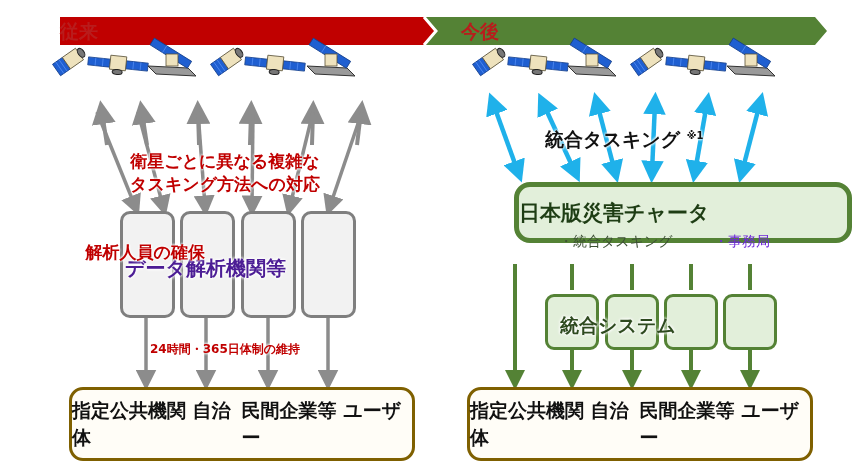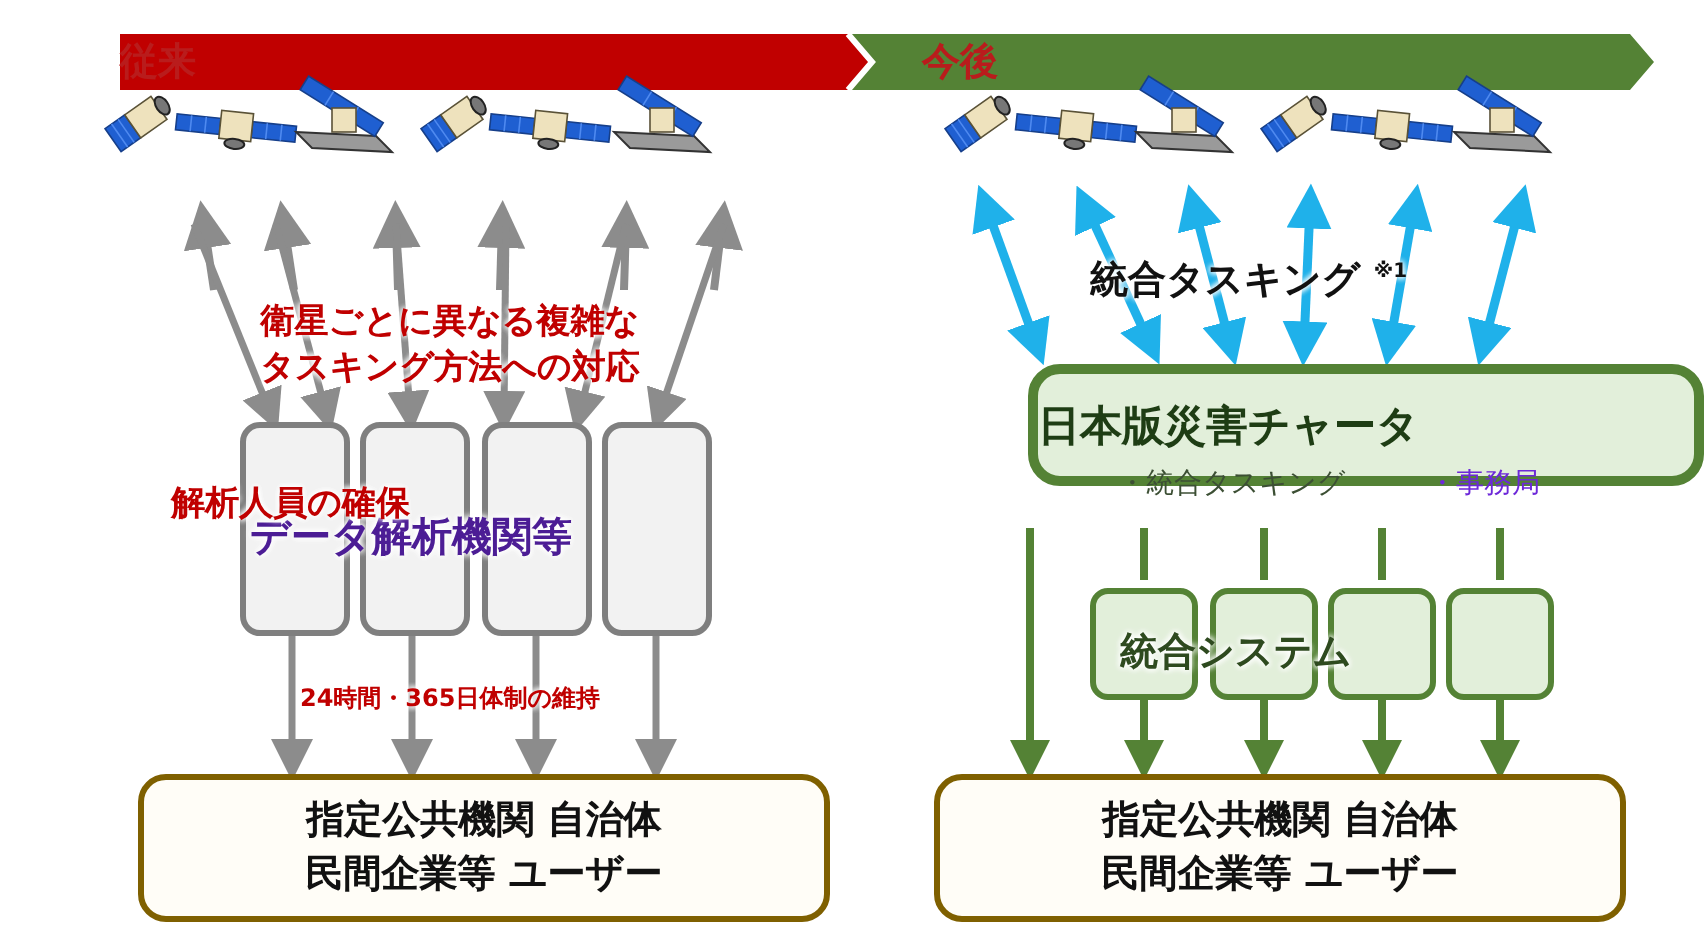--- a/index.html
+++ b/index.html
@@ -6,21 +6,21 @@
   body { width:854px; height:473px; position:relative; overflow:hidden; font-family:"DejaVu Sans", sans-serif; }
   .abs { position:absolute; }
   svg.layer { position:absolute; left:0; top:0; }
   .banner-label { position:absolute; color:#b91c1c; font-weight:bold; font-size:19px; text-align:left; line-height:24px; }
   .red-text { position:absolute; color:#c00000; font-weight:bold; font-size:17px; text-align:center; white-space:nowrap; line-height:22px;
               text-shadow: 0 0 3px #fff, 0 0 3px #fff, 0 0 3px #fff; }
   .gray-box { position:absolute; border:3px solid #7f7f7f; border-radius:10px; background:#f2f2f2; box-sizing:border-box; }
   .green-sub { position:absolute; border:3px solid #548235; border-radius:9px; background:#e2efda; box-sizing:border-box; }
   .center-label { position:absolute; font-weight:bold; white-space:nowrap; text-align:left; }
   .user-box { position:absolute; border:3px solid #7f6000; border-radius:14px; background:#fffdf7; box-sizing:border-box;
-              display:flex; flex-direction:column; align-items:center; justify-content:center; font-weight:bold; font-size:19px; color:#111; line-height:27px; }
+              display:flex; flex-direction:row; align-items:center; justify-content:center; font-weight:bold; font-size:19px; color:#111; line-height:27px; }
   .charter-box { position:absolute; border:5px solid #548235; border-radius:16px; background:#e2efda; box-sizing:border-box; }
 </style>
 </head>
 <body>
 
 <svg class="layer" width="854" height="473">
   <polygon points="60,17 425,17 437,31 425,45 60,45" fill="#c00000"></polygon>
   <polygon points="425,17 815,17 827,31 815,45 425,45 437,31" fill="#548235"></polygon>
   <polyline points="424,17 436,31 424,45" fill="none" stroke="#ffffff" stroke-width="3"></polyline>
 </svg>

